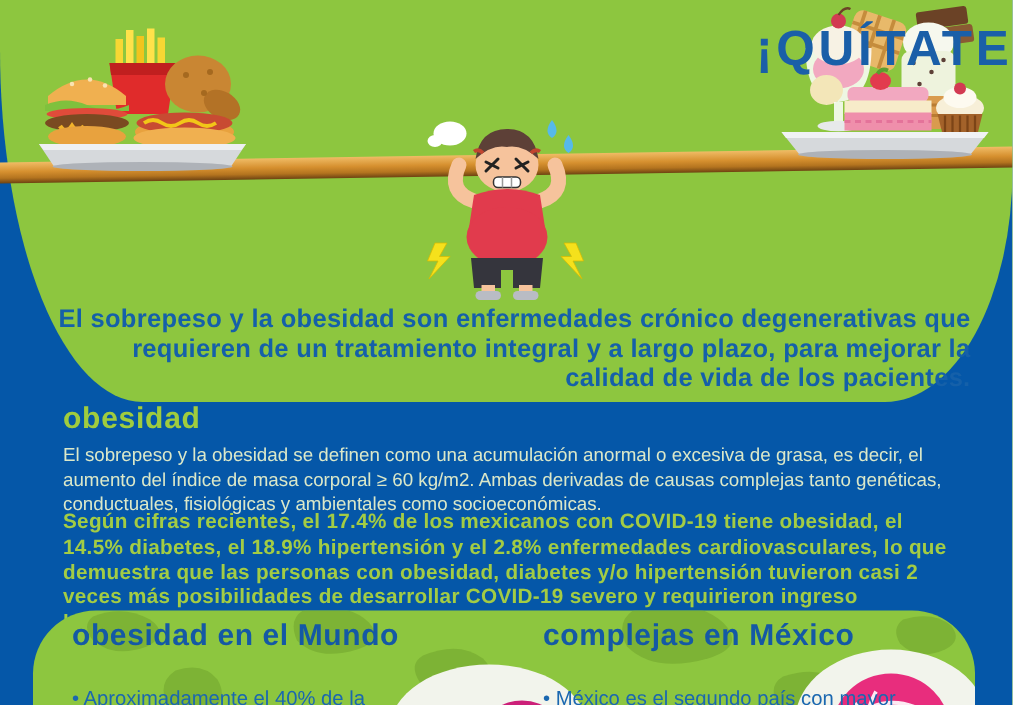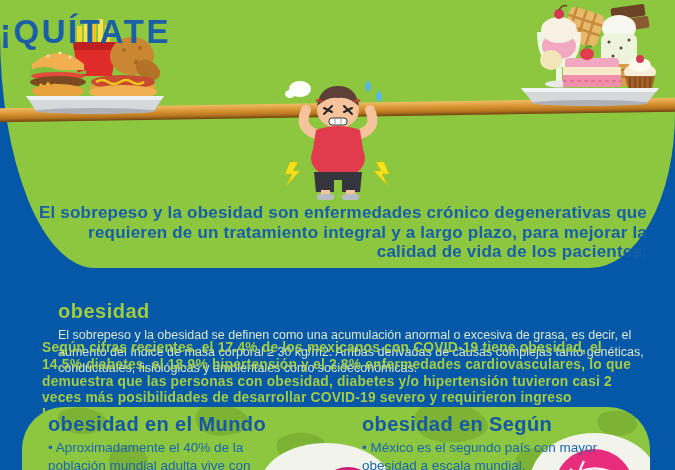--- a/index.html
+++ b/index.html
@@ -4,52 +4,52 @@
 <style>
   html,body{margin:0;padding:0;}
   body{font-family:"Liberation Sans", sans-serif;}
   .page{position:relative;width:675px;height:470px;overflow:hidden;background:#0557a8;}
 
   
   .green-top{position:absolute;top:0;left:0;right:0;height:268px;background:#8dc63f;
     border-bottom-left-radius:95px 235px;border-bottom-right-radius:85px 155px;}
 
   
-  .title{position:absolute;top:14px;left:0;right:0;text-align:left;color:#1a5fa8;
+  .title{position:absolute;top:14px;left:0;right:0;text-align:right;color:#1a5fa8;
     font-weight:bold;letter-spacing:2.5px;line-height:36px;font-size:33px;z-index:6;}
   .title .l2{font-size:32px;}
 
   
   .beam{position:absolute;left:-6px;right:-6px;top:103px;height:14px;z-index:3;
     transform:rotate(-0.9deg);
     background:linear-gradient(#f0bc66,#d6902f 45%,#b4741f 75%,#6e4312);
     border-radius:3px;}
 
   .tray{position:absolute;z-index:4;}
   .man{position:absolute;left:276px;top:76px;z-index:5;}
 
   
   .intro{position:absolute;left:28px;right:28px;top:203px;text-align:right;z-index:6;
     color:#1560a9;font-weight:bold;font-size:17px;line-height:19.5px;letter-spacing:.2px;}
 
   
-  .sec-obesidad{position:absolute;left:58px;right:30px;top:268px;z-index:2;margin-top:32px;}
+  .sec-obesidad{position:absolute;left:42px;right:30px;top:268px;z-index:2;}
   .sec-obesidad h2{margin:0 0 4px 0;font-size:20px;letter-spacing:.5px;color:#a0cc3e;font-weight:bold;}
   .sec-body{color:#dbe8c9;font-size:12.5px;line-height:16.5px;margin:0;max-width:618px;}
   .sec-stats{position:absolute;left:42px;right:32px;top:340px;z-index:2;
     color:#a3cc44;font-weight:bold;font-size:13.8px;line-height:16.8px;letter-spacing:.2px;}
 
   
   .bottom-panel{position:absolute;left:22px;right:25px;top:407px;height:120px;background:#8dc63f;
     border-radius:42px 42px 0 0;z-index:4;overflow:hidden;}
   .map-svg{position:absolute;left:0;top:0;z-index:0;}
   .col{position:absolute;top:6px;z-index:2;}
   .col-world{left:26px;width:250px;}
   .col-mexico{left:340px;width:290px;}
-  .col h3{margin:0 0 3px 0;color:#1459a5;font-size:20px;font-weight:bold;letter-spacing:.4px;}
+  .col h3{margin:0 0 21px 0;color:#1459a5;font-size:20px;font-weight:bold;letter-spacing:.4px;}
   .col .bullet{color:#1a67b0;font-size:13.5px;line-height:17.5px;margin:0;}
 
   .blob{position:absolute;background:#f2f4ec;border-radius:50%;z-index:1;}
   .blob-left{left:238px;top:36px;width:132px;height:86px;}
   .blob-right{left:508px;top:26px;width:128px;height:96px;}
   .blob svg{position:absolute;left:0;top:0;}
 </style>
 </head>
 <body>
 
@@ -208,21 +208,21 @@
     <g fill="#f5e11c" stroke="#d8b900" stroke-width="0.5">
       <path d="M14,86 L22,86 L17,95 L24,95 L10,110 L16,98 L9,98 Z"></path>
       <path d="M108,86 L100,86 L105,95 L98,95 L112,110 L106,98 L113,98 Z"></path>
     </g>
   </svg>
 
   <div class="intro">El sobrepeso y la obesidad son enfermedades crónico degenerativas que requieren de un tratamiento integral y a largo plazo, para mejorar la calidad de vida de los pacientes.</div>
 
   <div class="sec-obesidad">
     <h2>obesidad</h2>
-    <p class="sec-body">El sobrepeso y la obesidad se definen como una acumulación anormal o excesiva de grasa, es decir, el aumento del índice de masa corporal ≥ 30 kg/m2. Ambas derivadas de causas complejas tanto genéticas, conductuales, fisiológicas y ambientales como socioeconómicas.</p>
+    <p class="sec-body">El sobrepeso y la obesidad se definen como una acumulación anormal o excesiva de grasa, es decir, el aumento del índice de masa corporal ≥ 60 kg/m2. Ambas derivadas de causas complejas tanto genéticas, conductuales, fisiológicas y ambientales como socioeconómicas.</p>
   </div>
 
   <div class="sec-stats">Según cifras recientes, el 17.4% de los mexicanos con COVID-19 tiene obesidad, el 14.5% diabetes, el 18.9% hipertensión y el 2.8% enfermedades cardiovasculares, lo que demuestra que las personas con obesidad, diabetes y/o hipertensión tuvieron casi 2 veces más posibilidades de desarrollar COVID-19 severo y requirieron ingreso hospitalario.</div>
 
   <div class="bottom-panel">
 
     <svg class="map-svg" width="628" height="120" viewBox="0 0 628 120">
       <g fill="#7db335">
         <path d="M40,4 q20,-8 38,2 q14,10 -2,18 q-22,8 -36,-4 q-8,-10 0,-16 Z"></path>
         <path d="M95,40 q18,-6 28,6 q8,14 -6,22 q-18,8 -28,-6 q-6,-14 6,-22 Z"></path>
@@ -254,19 +254,19 @@
           <path d="M54,28 q-16,30 6,52"></path>
         </g>
       </svg>
     </div>
 
     <div class="col col-world">
       <h3>obesidad en el Mundo</h3>
       <p class="bullet">• Aproximadamente el 40% de la población mundial adulta vive con obesidad</p>
     </div>
     <div class="col col-mexico">
-      <h3>obesidad en Según</h3>
+      <h3>complejas en México</h3>
       <p class="bullet">• México es el segundo país con mayor obesidad a escala mundial.</p>
 
     </div>
   </div>
 
 </div>
 
 </body></html>

